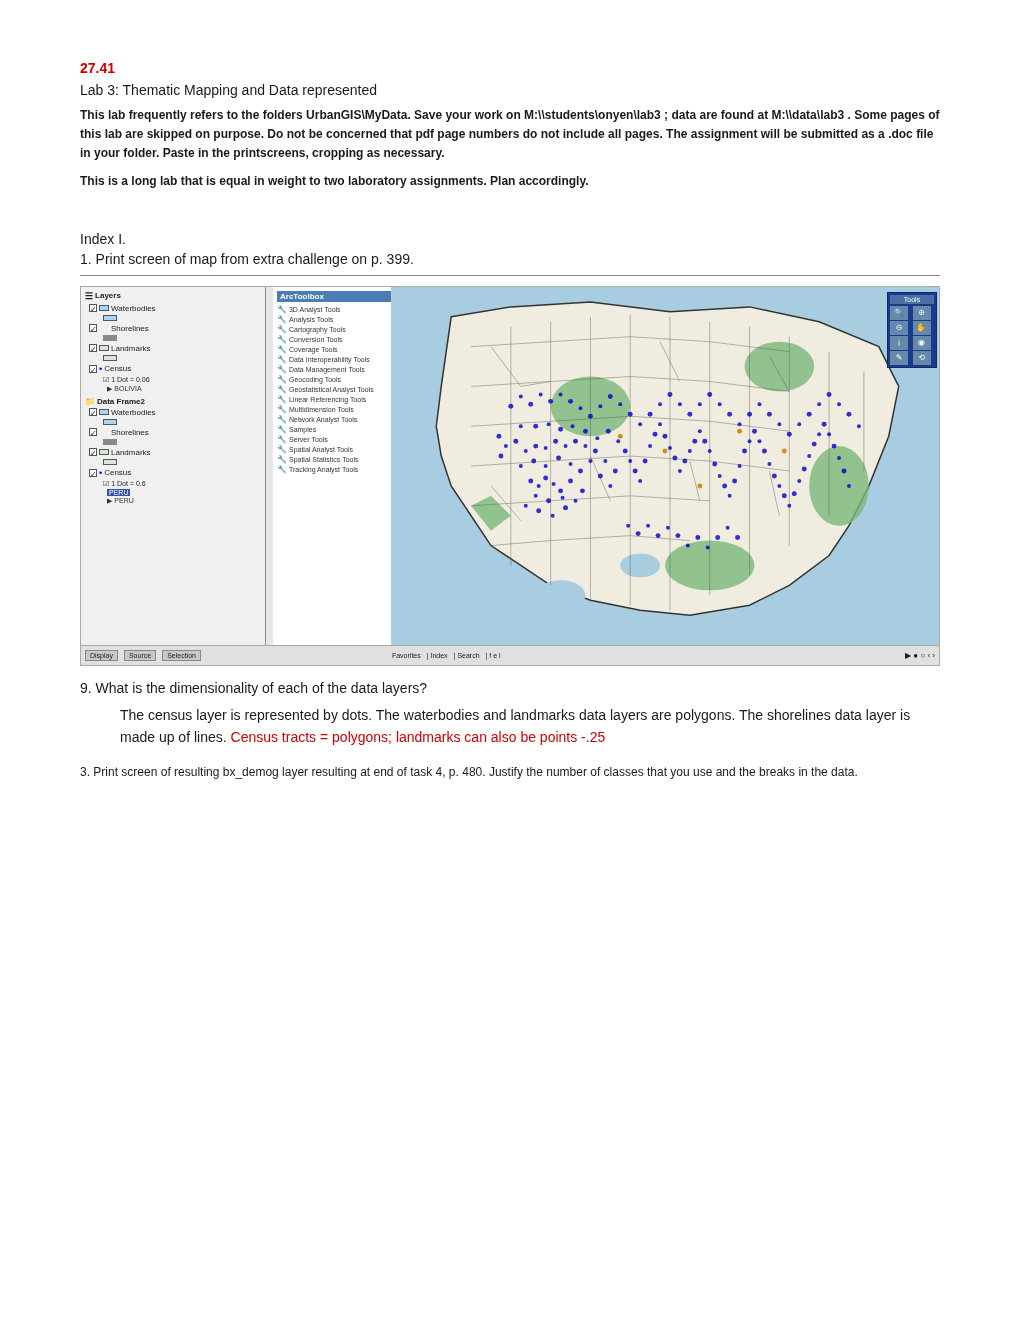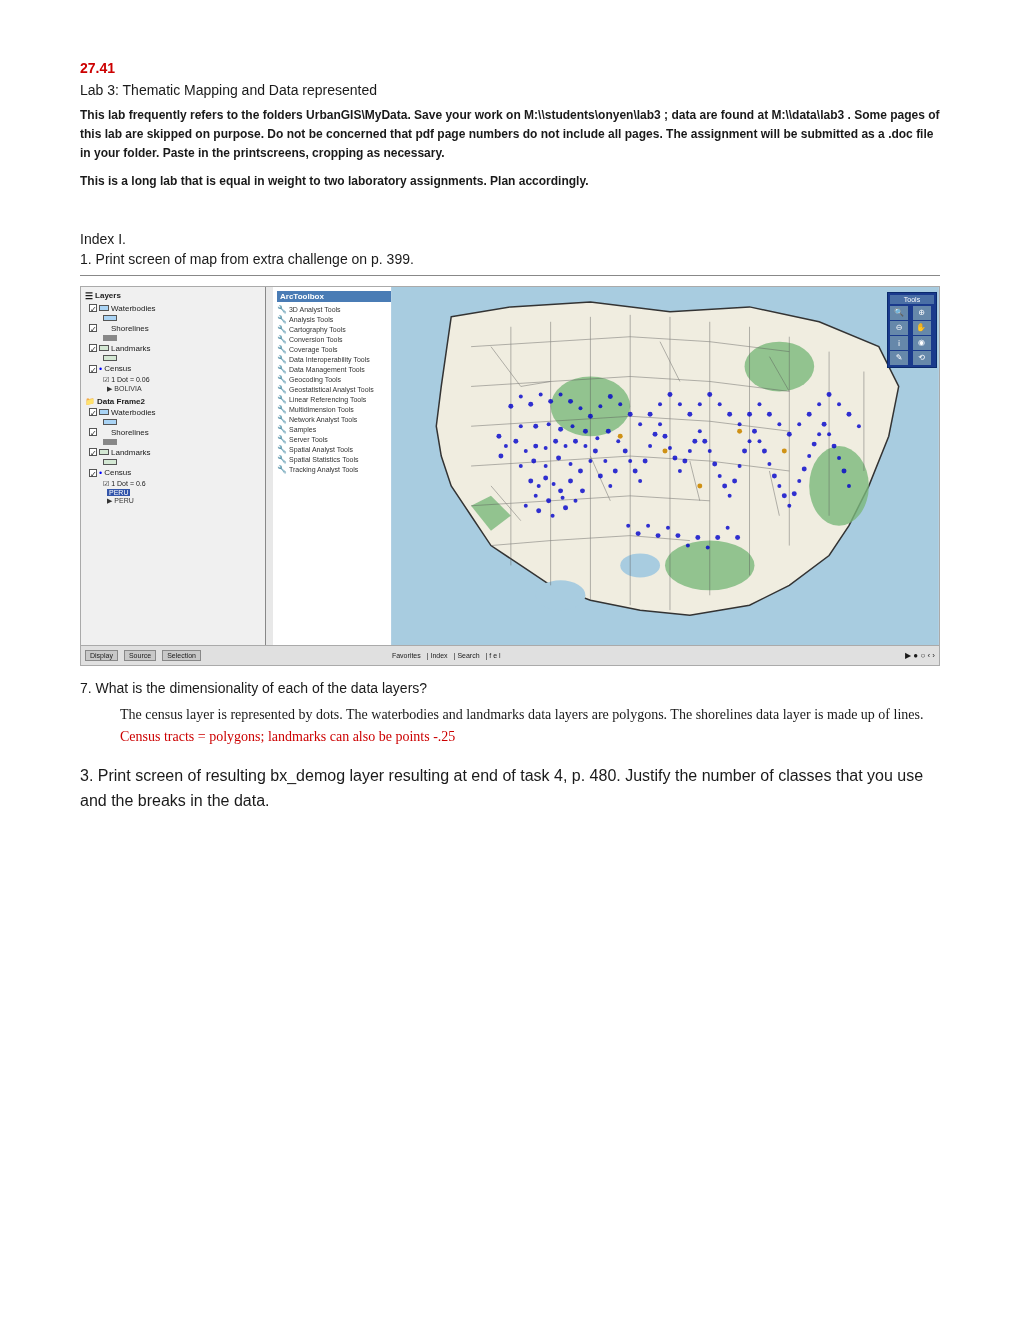--- a/index.html
+++ b/index.html
@@ -145,30 +145,29 @@
       width: 50px;
       background: #1a3a8c;
       border: 1px solid #0a2a6c;
       padding: 2px;
     }
     .answer-text {
       font-size: 14px;
       line-height: 1.6;
       margin-bottom: 14px;
       margin-top: 0;
-      font-family: Liberation Serif, serif;
     }
     .red-text {
       color: #cc0000;
     }
     .indent {
       padding-left: 40px;
     }
     .question-3 {
-      font-size: 16px;
+      font-size: 12px;
       line-height: 1.6;
       margin-top: 10px;
     }
     .divider-line {
       border: none;
       border-top: 1px solid #888;
       margin: 4px 0 10px 0;
     }
 
     
@@ -543,21 +542,21 @@
     <span class="bottom-tab">Source</span>
     <span class="bottom-tab">Selection</span>
     <span style="margin-left:185px; font-size:7px;">Favorites</span>
     <span style="font-size:7px;">| Index</span>
     <span style="font-size:7px;">| Search</span>
     <span style="font-size:7px;">| f e l</span>
     <span style="font-size:8px; margin-left:auto;">▶ ● ○ ‹ ›</span>
   </div>
 </div>
 
-<div class="question-label">7. What is the dimensionality of each of the data layers?</div>
+<div class="question-label">9. What is the dimensionality of each of the data layers?</div>
 
 <div class="answer-text">
   <p class="indent">
     <span>The census layer is represented by dots. The waterbodies and landmarks data layers are polygons. The shorelines data layer is made up of lines.</span>
     <span class="red-text">Census tracts = polygons; landmarks can also be points  -.25</span>
   </p>
 </div>
 
 <p class="question-3">3. Print screen of resulting bx_demog layer resulting at end of task 4, p. 480. Justify the number of classes that you use and the breaks in the data.</p>
 

